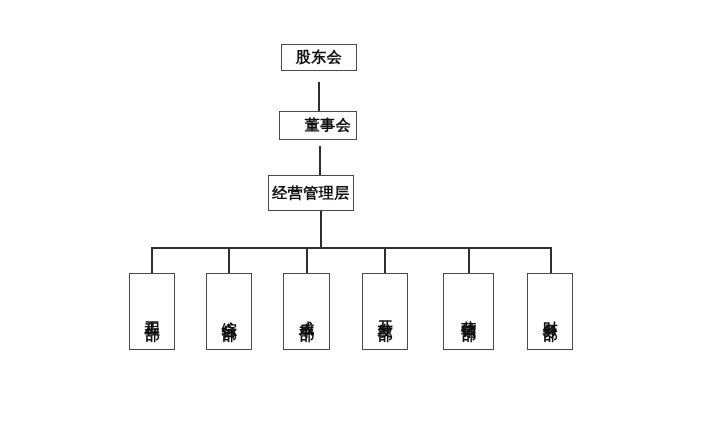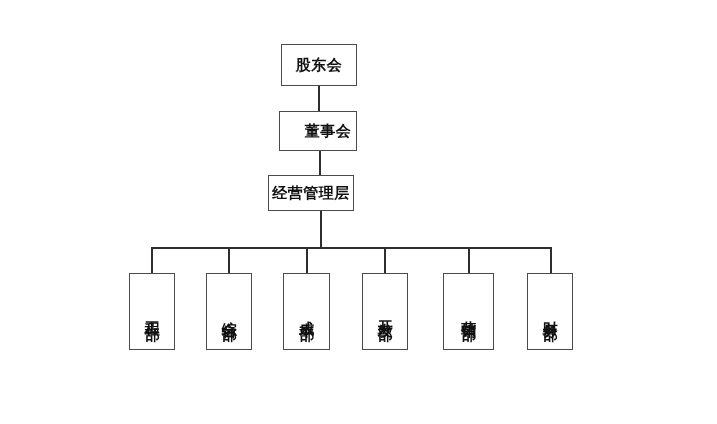--- a/index.html
+++ b/index.html
@@ -56,25 +56,25 @@
     z-index: 1;
   }
   .connector.v { width: 1.6px; }
   .connector.h { height: 1.6px; }
 </style>
 </head>
 <body>
 
 <div id="chart-canvas">
 
-  <div class="node level-top" style="left:281px; top:44px; width:76px; height:42px;">
+  <div class="node level-top" style="left:281px; top:44px; width:76px; height:27px;">
     <span class="node-label">股东会</span>
   </div>
 
-  <div class="node level-top" style="left:279px; top:111px; width:78px; height:40px;padding-left:20px;">
+  <div class="node level-top" style="left:279px; top:111px; width:78px; height:29px;padding-left:20px;">
     <span class="node-label">董事会</span>
   </div>
 
   <div class="node level-top" style="left:268px; top:175px; width:86px; height:36px;">
     <span class="node-label">经营管理层</span>
   </div>
 
   <div class="connector v" style="left:318px; top:82px; height:30px;"></div>
   <div class="connector v" style="left:319px; top:146px; height:30px;"></div>
 

